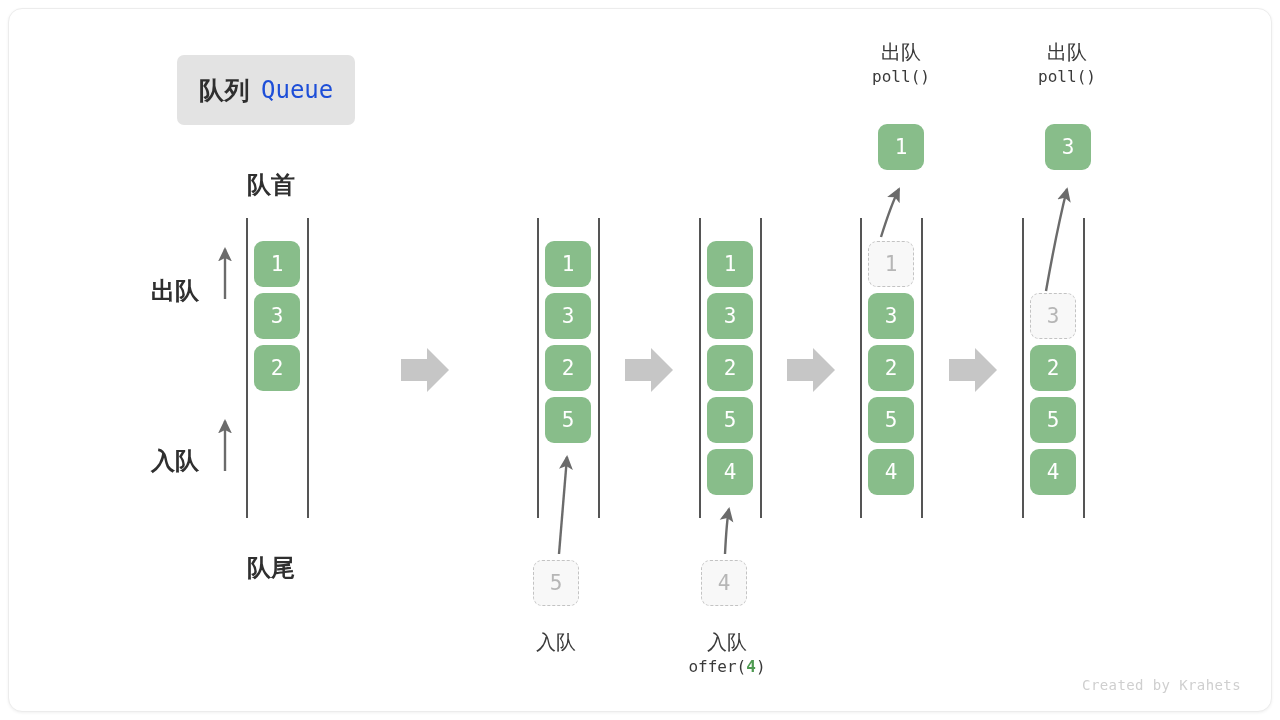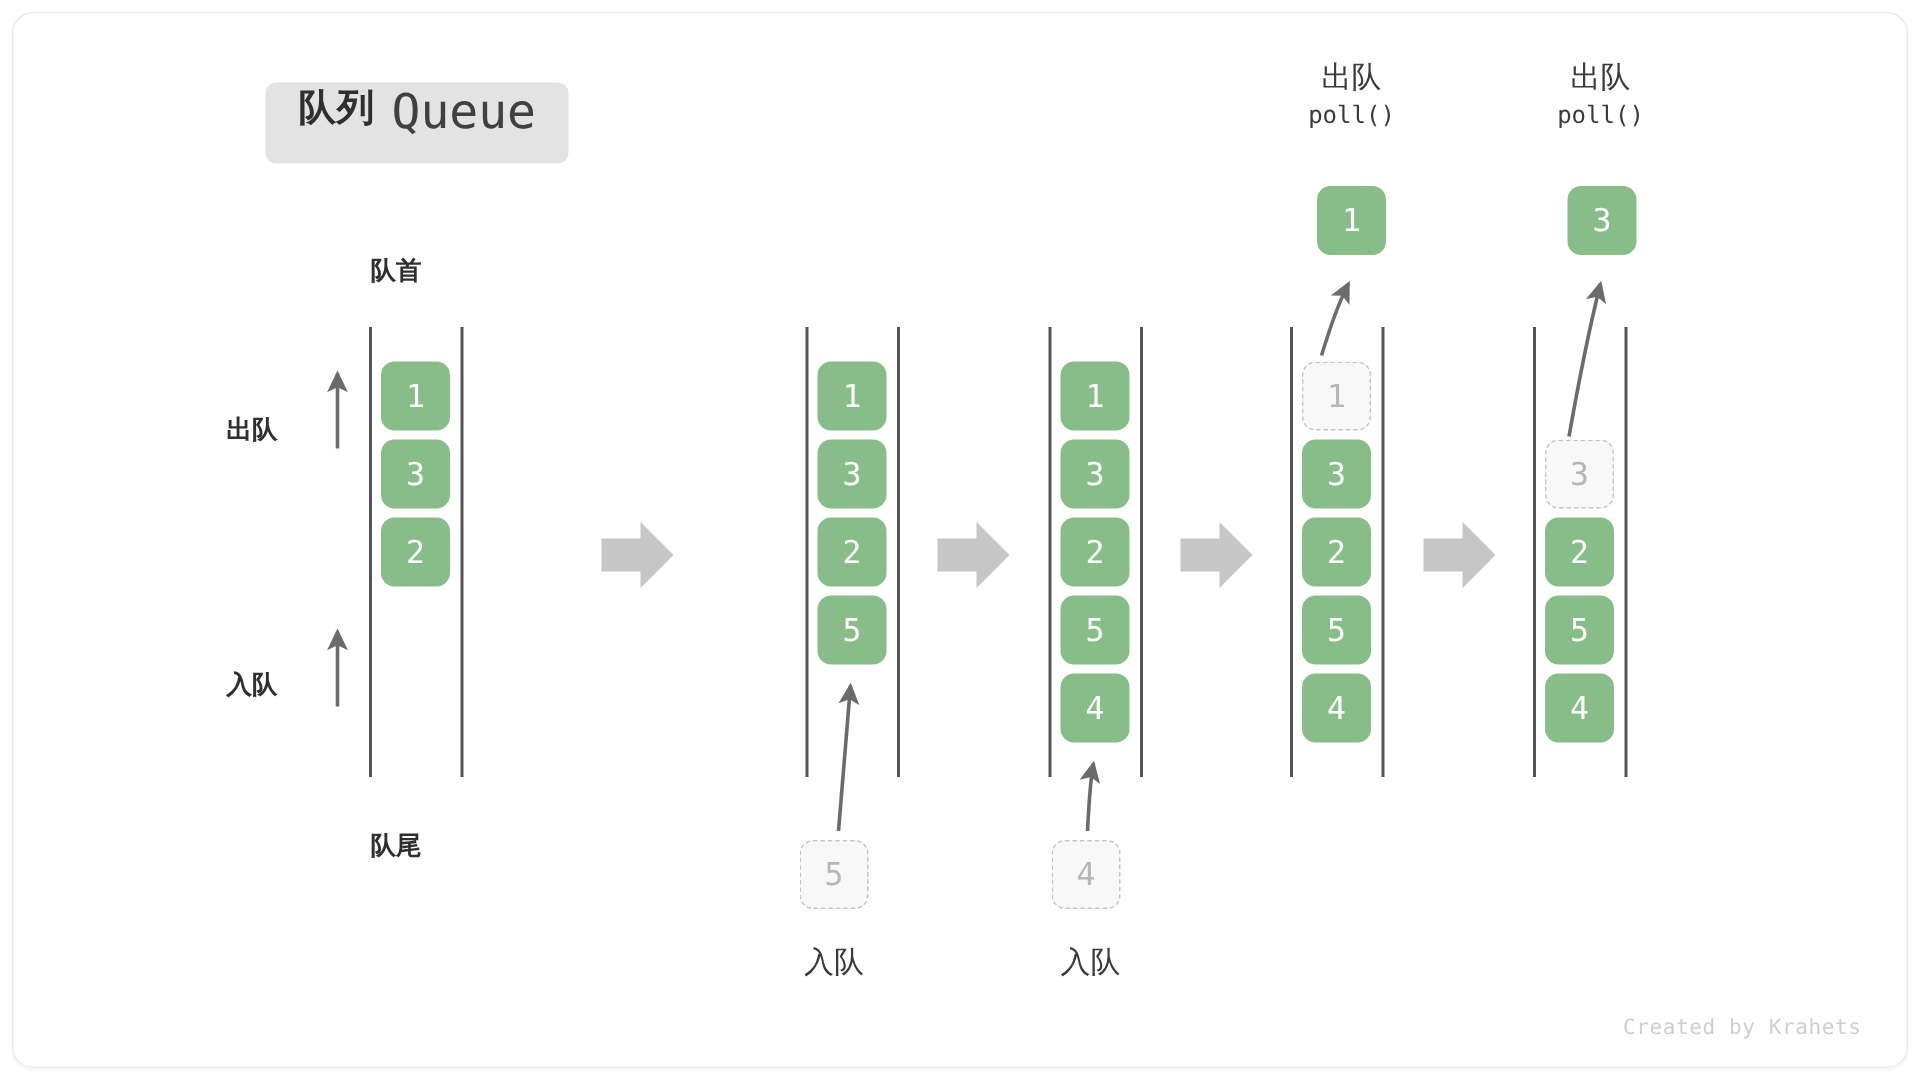--- a/index.html
+++ b/index.html
@@ -26,45 +26,45 @@
     border-radius: 14px;
     box-shadow: 0 1px 3px rgba(0,0,0,0.06);
     box-sizing: border-box;
   }
 
   
   #title-badge {
     position: absolute;
     left: 168px;
     top: 46px;
-    height: 54px;
+    height: 70px;
     padding: 0 22px;
     background: #e3e3e3;
     border-radius: 7px;
     display: flex;
-    align-items: flex-start;
+    align-items: center;
     gap: 11px;
   }
   #title-badge .cn {
     font-size: 25px;
     font-weight: bold;
     color: #2f2f2f;
     letter-spacing: 0.5px;
   }
   #title-badge .en {
     font-family: "DejaVu Sans Mono", "Liberation Mono", monospace;
-    font-size: 32px;
-    color: #404040;
+    font-size: 24px;
+    color: #1d4ed8;
   }
 
   
   .abs { position: absolute; }
 
   .lbl-cn-bold {
-    font-size: 17px;
+    font-size: 24px;
     font-weight: bold;
     color: #2f2f2f;
     white-space: nowrap;
   }
   .op-label {
     text-align: center;
     white-space: nowrap;
     line-height: 1.34;
   }
   .op-label .cn {
@@ -191,20 +191,21 @@
       <div class="rail right" style="height:300px;"></div>
       <div class="cell filled" style="left:8px; top:23px;">1</div>
       <div class="cell filled" style="left:8px; top:75px;">3</div>
       <div class="cell filled" style="left:8px; top:127px;">2</div>
       <div class="cell filled" style="left:8px; top:179px;">5</div>
       <div class="cell filled" style="left:8px; top:231px;">4</div>
     </div>
     <div class="loose ghost" style="left:692px; top:551px;">4</div>
     <div class="abs op-label" style="left:623px; top:620px; width:190px;">
       <span class="cn">入队</span>
+      <span class="code"><span>offer(</span><span class="arg">4</span><span>)</span></span>
     </div>
 
     <div class="queue-col" style="left:851px; top:209px; width:63px; height:300px;">
       <div class="rail left" style="height:300px;"></div>
       <div class="rail right" style="height:300px;"></div>
       <div class="cell ghost" style="left:8px; top:23px;">1</div>
       <div class="cell filled" style="left:8px; top:75px;">3</div>
       <div class="cell filled" style="left:8px; top:127px;">2</div>
       <div class="cell filled" style="left:8px; top:179px;">5</div>
       <div class="cell filled" style="left:8px; top:231px;">4</div>

